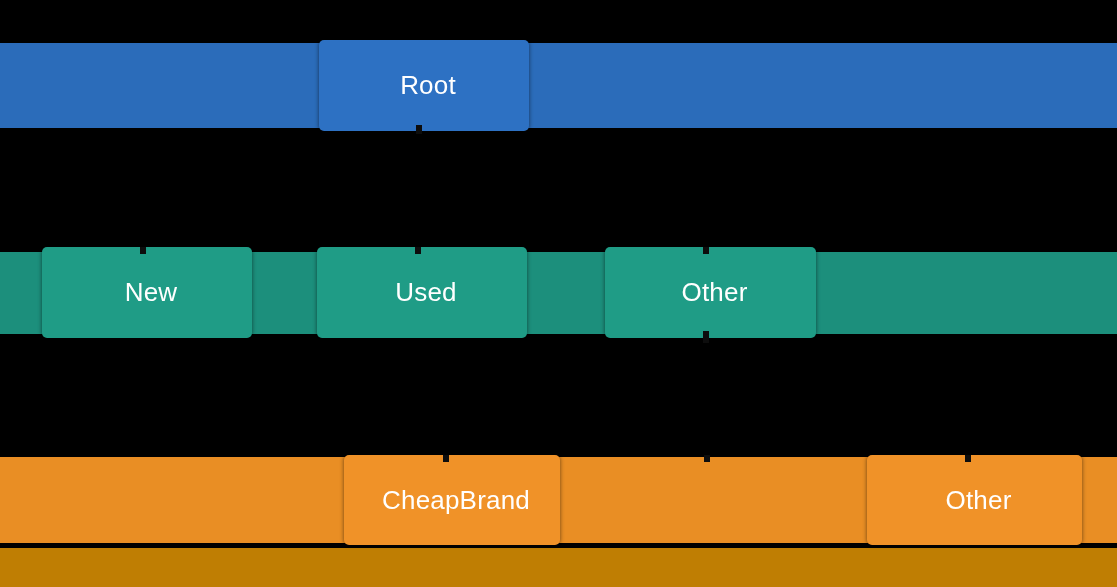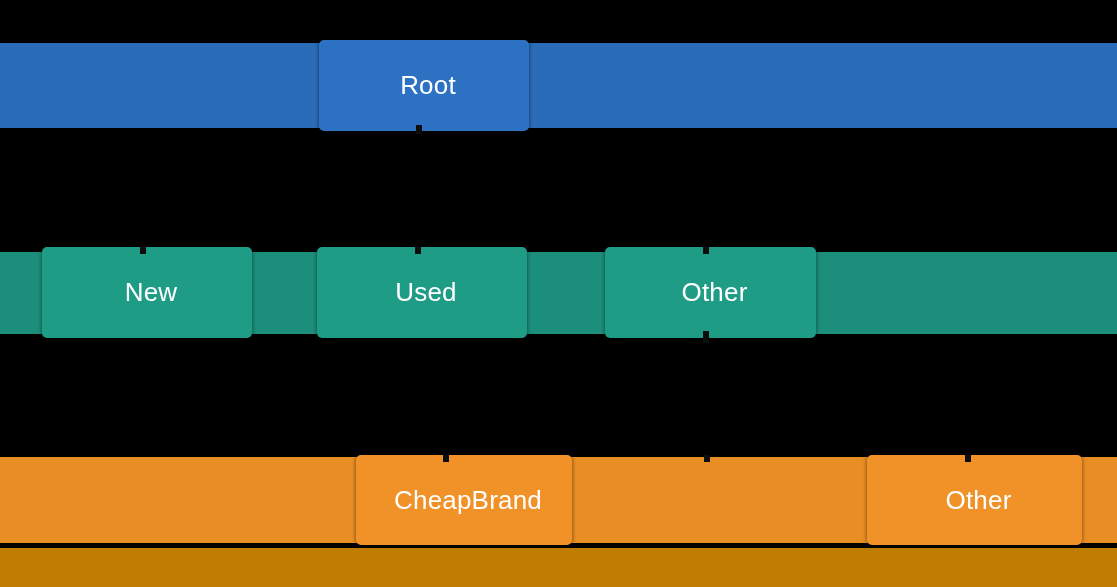--- a/index.html
+++ b/index.html
@@ -60,21 +60,21 @@
   <div class="node node-teal" style="left:42px; top:247px; width:202px; height:91px;">
     <span>New</span>
   </div>
   <div class="node node-teal" style="left:317px; top:247px; width:202px; height:91px;">
     <span>Used</span>
   </div>
   <div class="node node-teal" style="left:605px; top:247px; width:203px; height:91px;">
     <span>Other</span>
   </div>
 
-  <div class="node node-orange" style="left:356px; top:455px; width:208px; height:90px;">
+  <div class="node node-orange" style="left:344px; top:455px; width:208px; height:90px;">
     <span>CheapBrand</span>
   </div>
   <div class="node node-orange" style="left:867px; top:455px; width:207px; height:90px;">
     <span>Other</span>
   </div>
 
   <div class="tick" style="left:416px; top:125px; height:9px;"></div>
   <div class="tick" style="left:140px; top:247px; height:7px;"></div>
   <div class="tick" style="left:415px; top:247px; height:7px;"></div>
   <div class="tick" style="left:703px; top:247px; height:7px;"></div>

